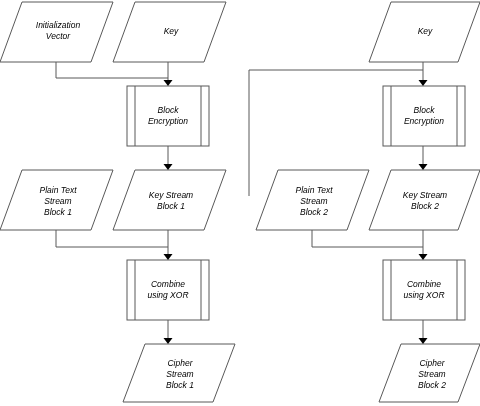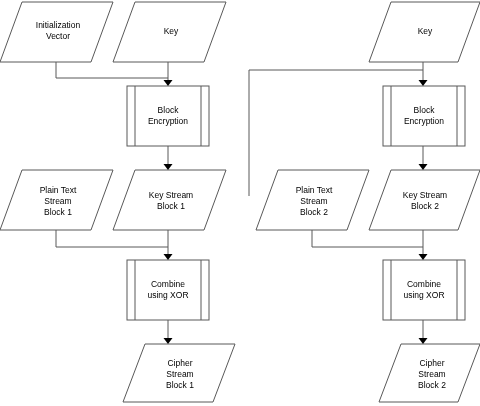--- a/index.html
+++ b/index.html
@@ -7,20 +7,21 @@
     padding: 0;
     background: #ffffff;
   }
   #canvas {
     position: relative;
     width: 480px;
     height: 406px;
     background: #ffffff;
     overflow: hidden;
     font-family: "Liberation Sans", sans-serif;
+    font-style: italic;
   }
   #diagram-svg {
     position: absolute;
     left: 0;
     top: 0;
     width: 480px;
     height: 406px;
   }
   .shape-label {
     position: absolute;

